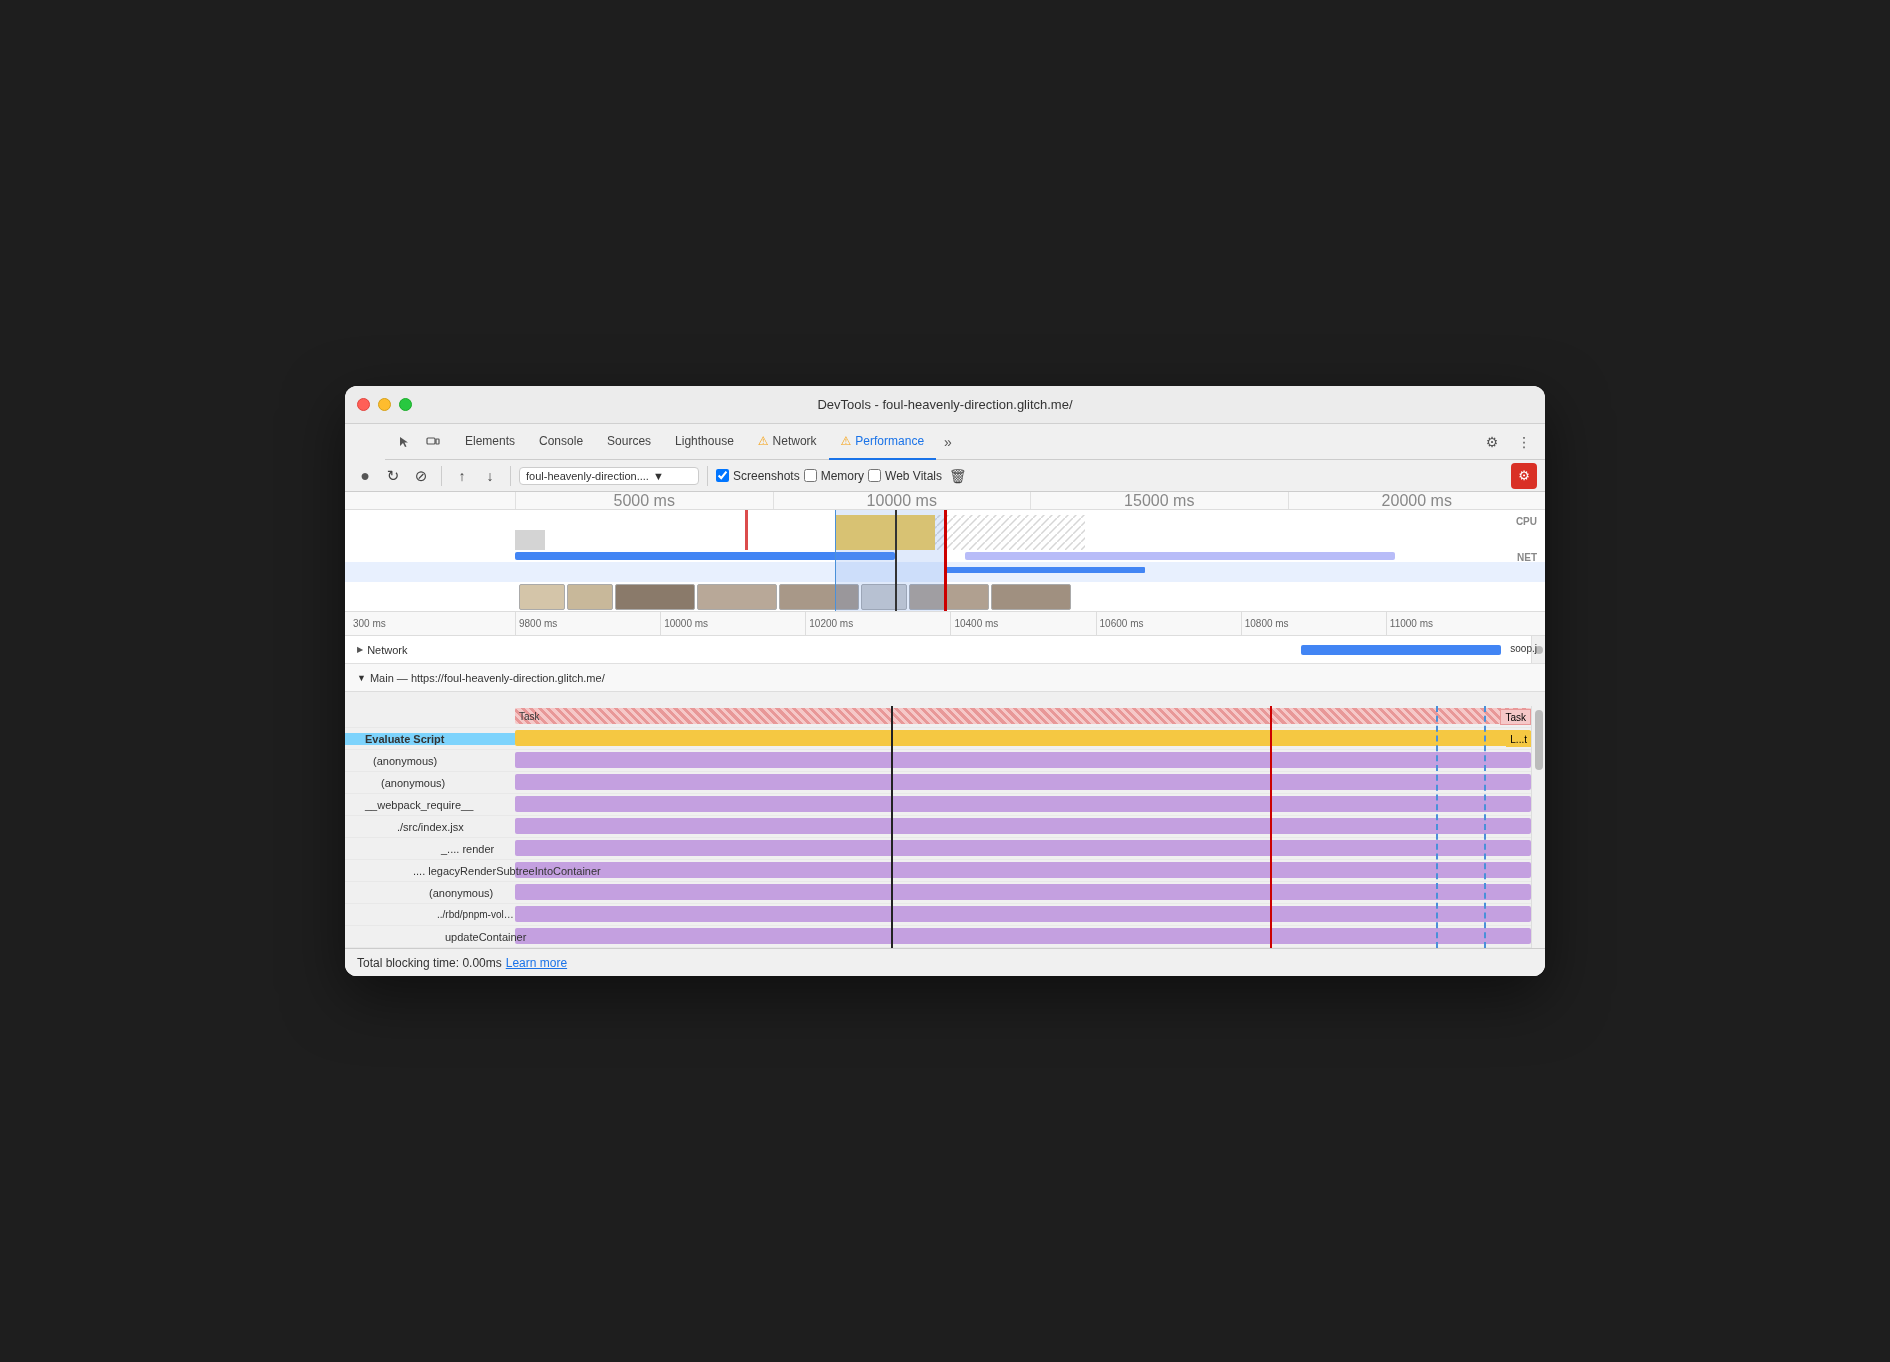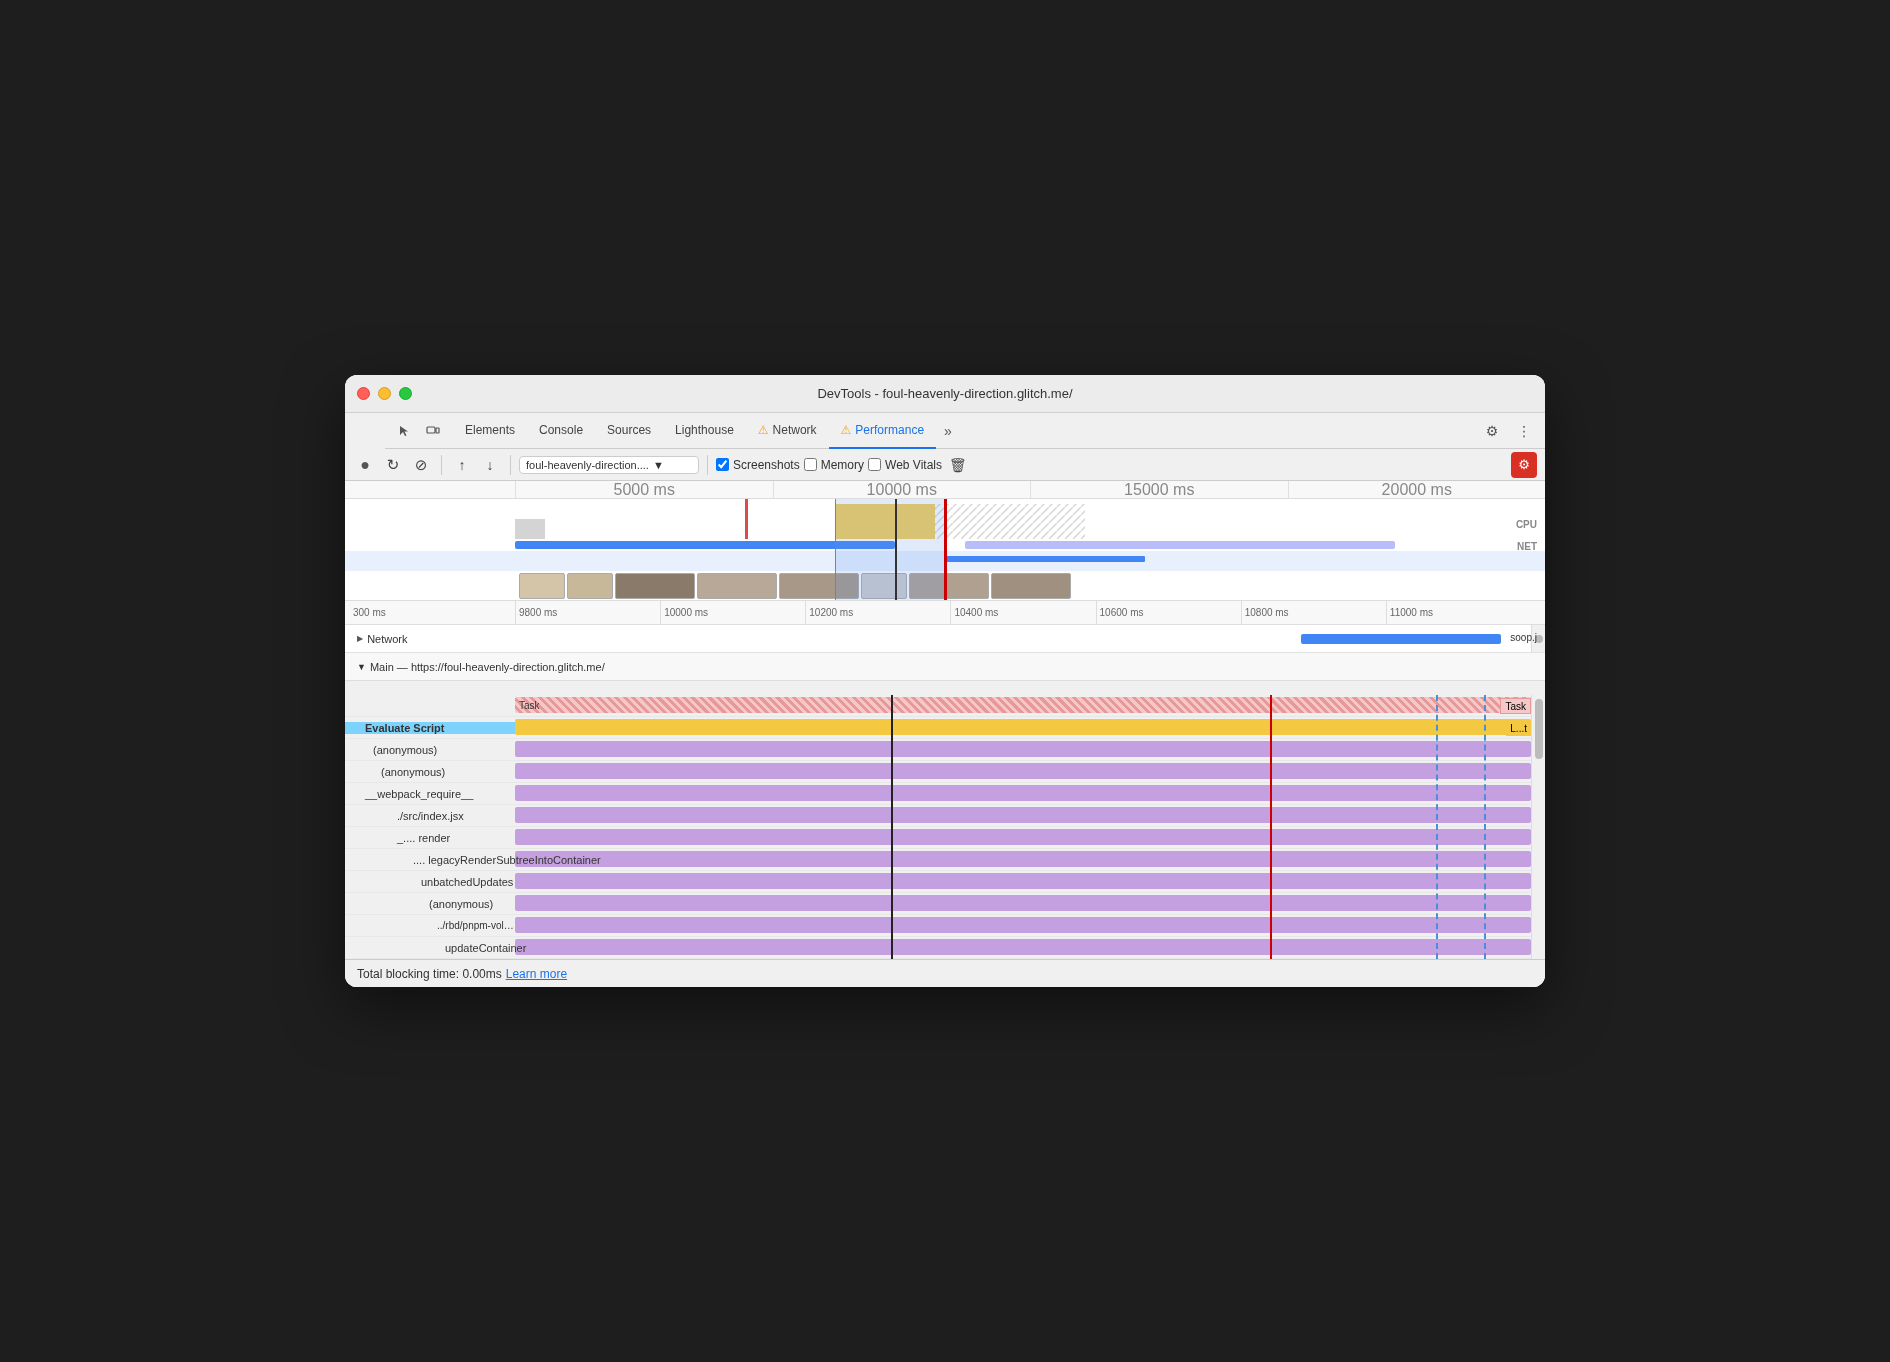--- a/index.html
+++ b/index.html
@@ -229,21 +229,21 @@
       position: relative;
       height: 102px;
     }
     .cpu-label, .net-label {
       position: absolute;
       right: 8px;
       font-size: 10px;
       color: #888;
       font-weight: 600;
     }
-    .cpu-label { top: 20px; }
+    .cpu-label { top: 6px; }
     .net-label { top: 42px; }
 
     
     .cpu-track {
       position: absolute;
       top: 0;
       left: 0;
       right: 0;
       height: 40px;
       overflow: hidden;
@@ -767,39 +767,33 @@
         </div>
 
         <div class="flame-row" style="height:22px;">
           <div class="flame-row-label" style="padding-left:52px;">./src/index.jsx</div>
           <div class="flame-bars">
             <div class="flame-bar purple" style="left:0; right:14px; background:#c4a0e0;"></div>
           </div>
         </div>
 
         <div class="flame-row" style="height:22px;">
-          <div class="flame-row-label" style="padding-left:52px;">_....  render</div>
+          <div class="flame-row-label" style="padding-left:96px;">_....  render</div>
           <div class="flame-bars">
             <div class="flame-bar purple" style="left:0; right:14px; background:#c4a0e0;"></div>
           </div>
         </div>
 
         <div class="flame-row" style="height:22px;">
           <div class="flame-row-label" style="padding-left:68px;">....  legacyRenderSubtreeIntoContainer</div>
           <div class="flame-bars">
             <div class="flame-bar purple" style="left:0; right:14px; background:#c4a0e0;"></div>
           </div>
         </div>
 
-        <div class="flame-row" style="height:22px;">
-          <div class="flame-row-label" style="padding-left:76px;">unbatchedUpdates</div>
-          <div class="flame-bars">
-            <div class="flame-bar purple" style="left:0; right:14px; background:#c4a0e0;"></div>
-          </div>
-        </div>
 
         <div class="flame-row" style="height:22px;">
           <div class="flame-row-label" style="padding-left:84px;">(anonymous)</div>
           <div class="flame-bars">
             <div class="flame-bar purple" style="left:0; right:14px; background:#c4a0e0;"></div>
           </div>
         </div>
 
         <div class="flame-row" style="height:22px;">
           <div class="flame-row-label" style="padding-left:92px; font-size:10px; overflow:hidden; white-space:nowrap; text-overflow:ellipsis;">../rbd/pnpm-volume/28d7f85f-31d7-4fd8-ab...act-dom.development.js.ReactRoot.render</div>

